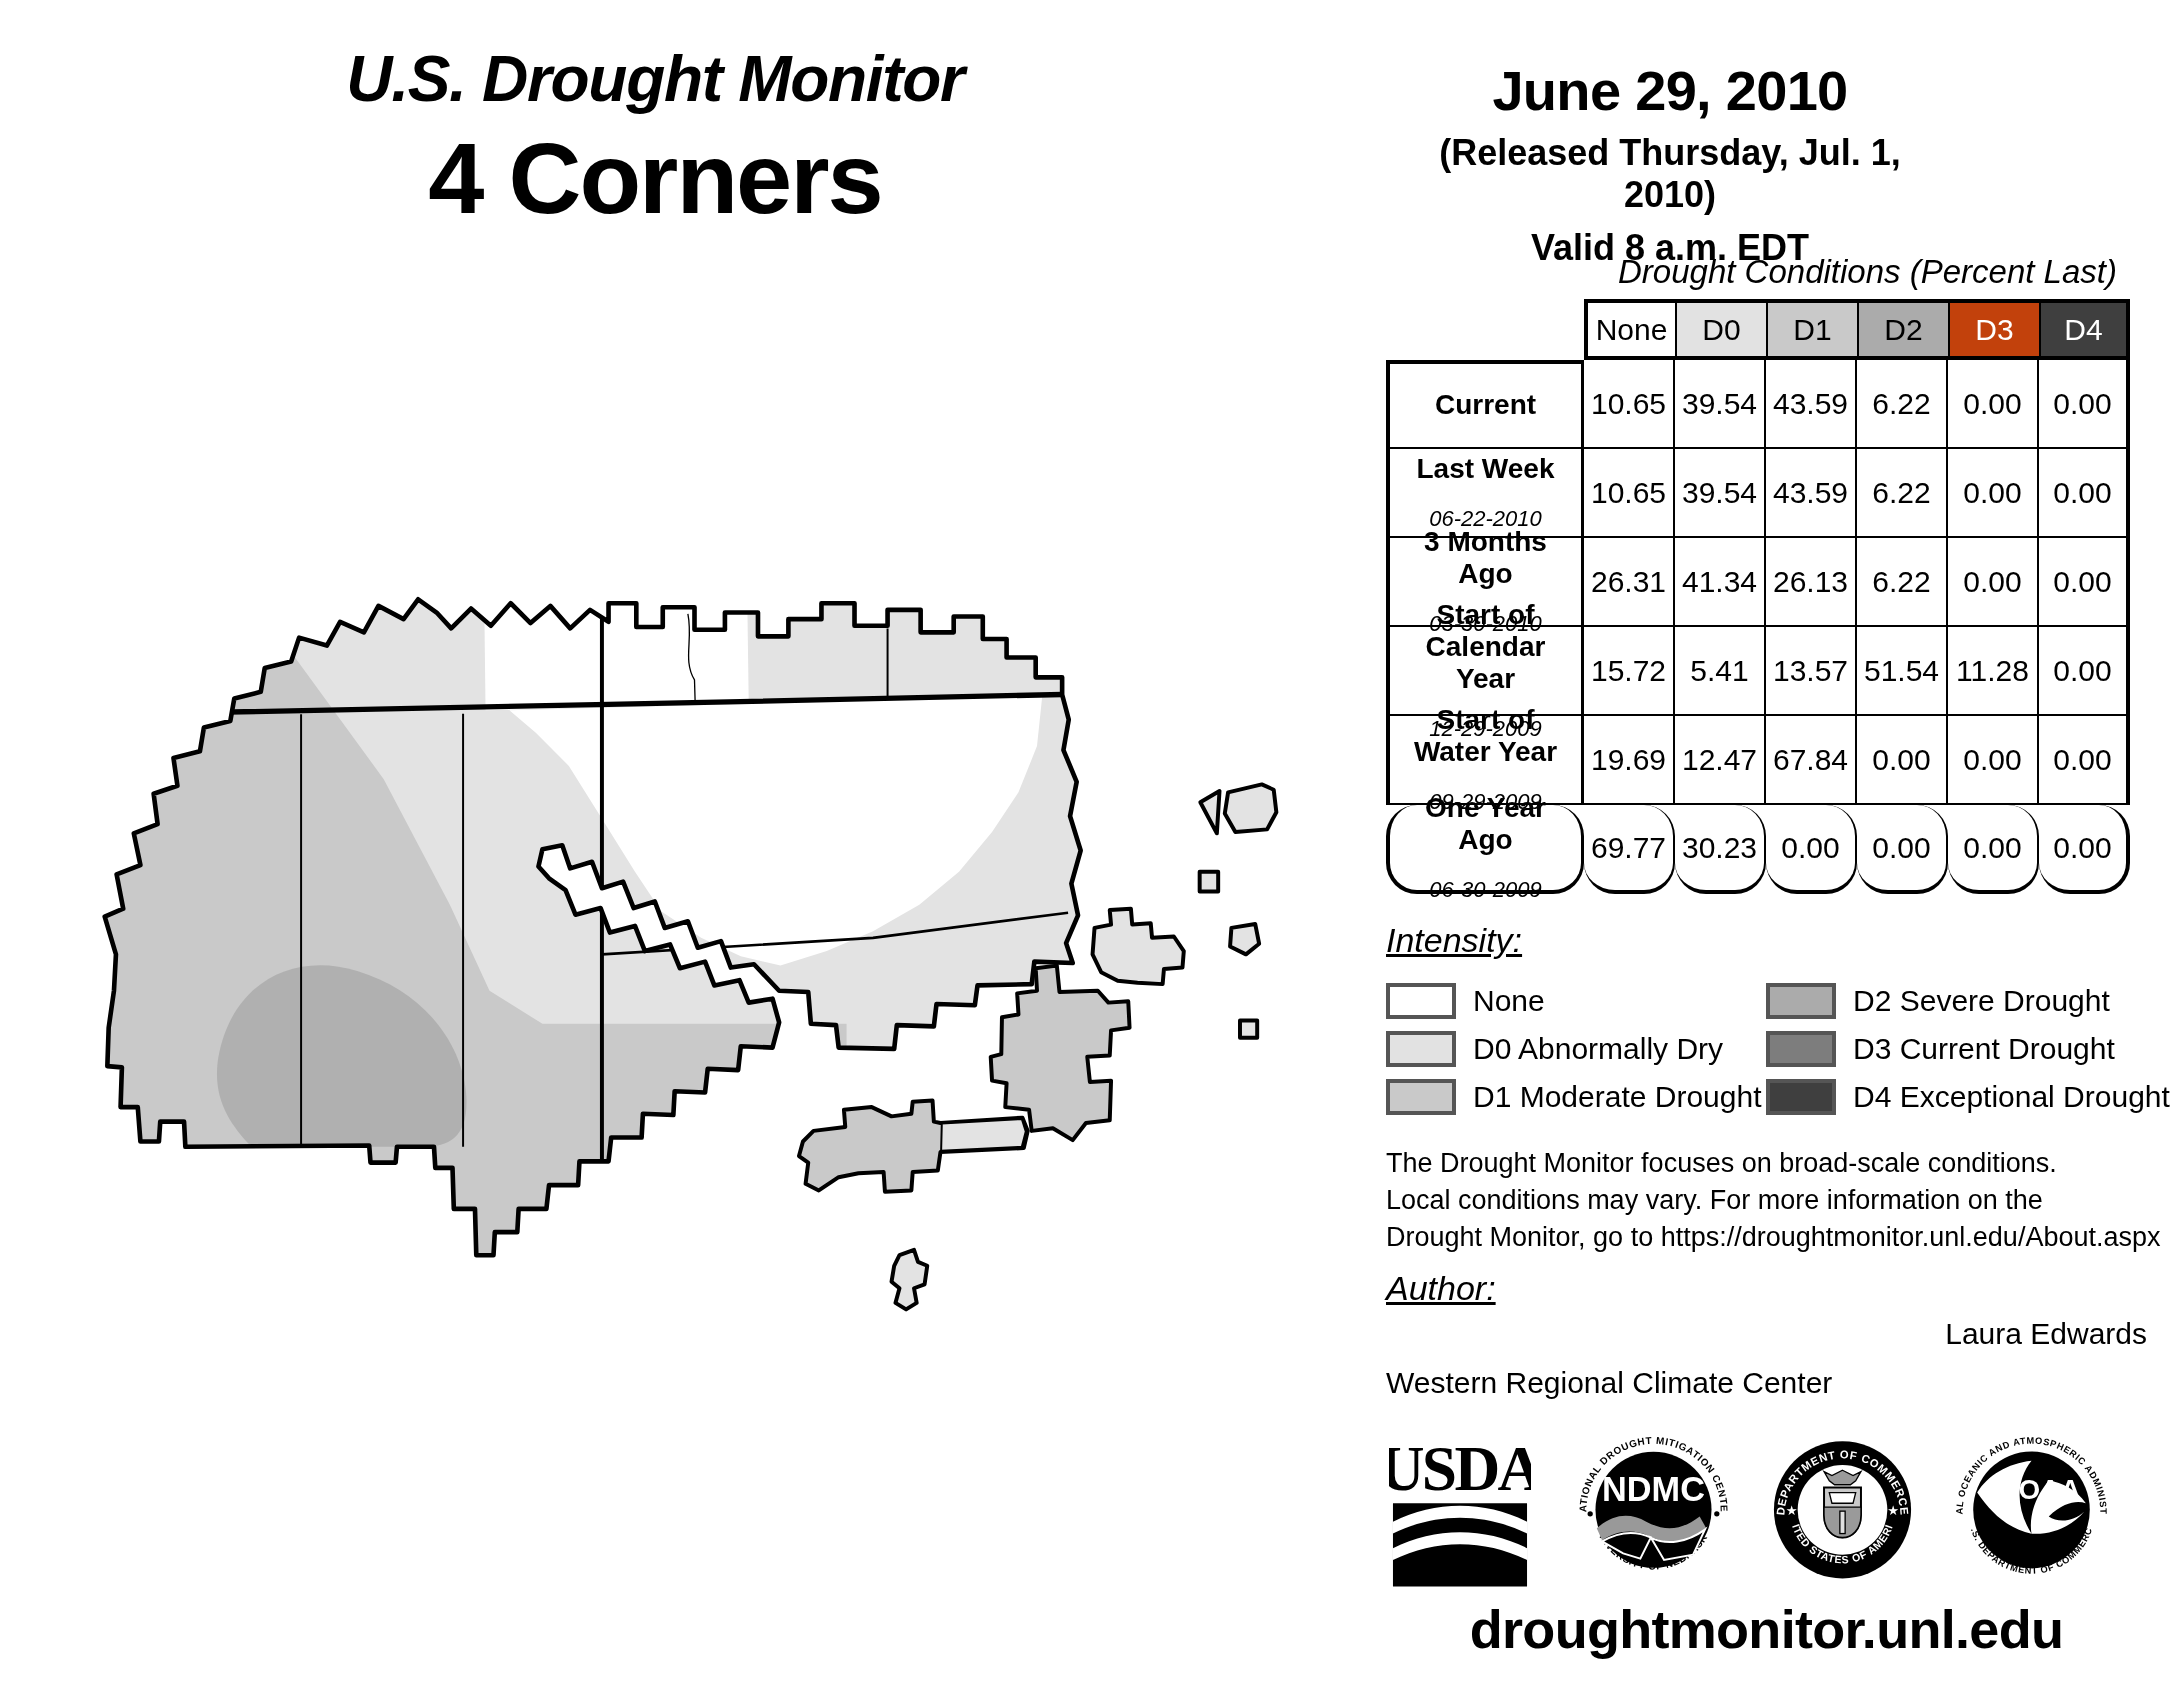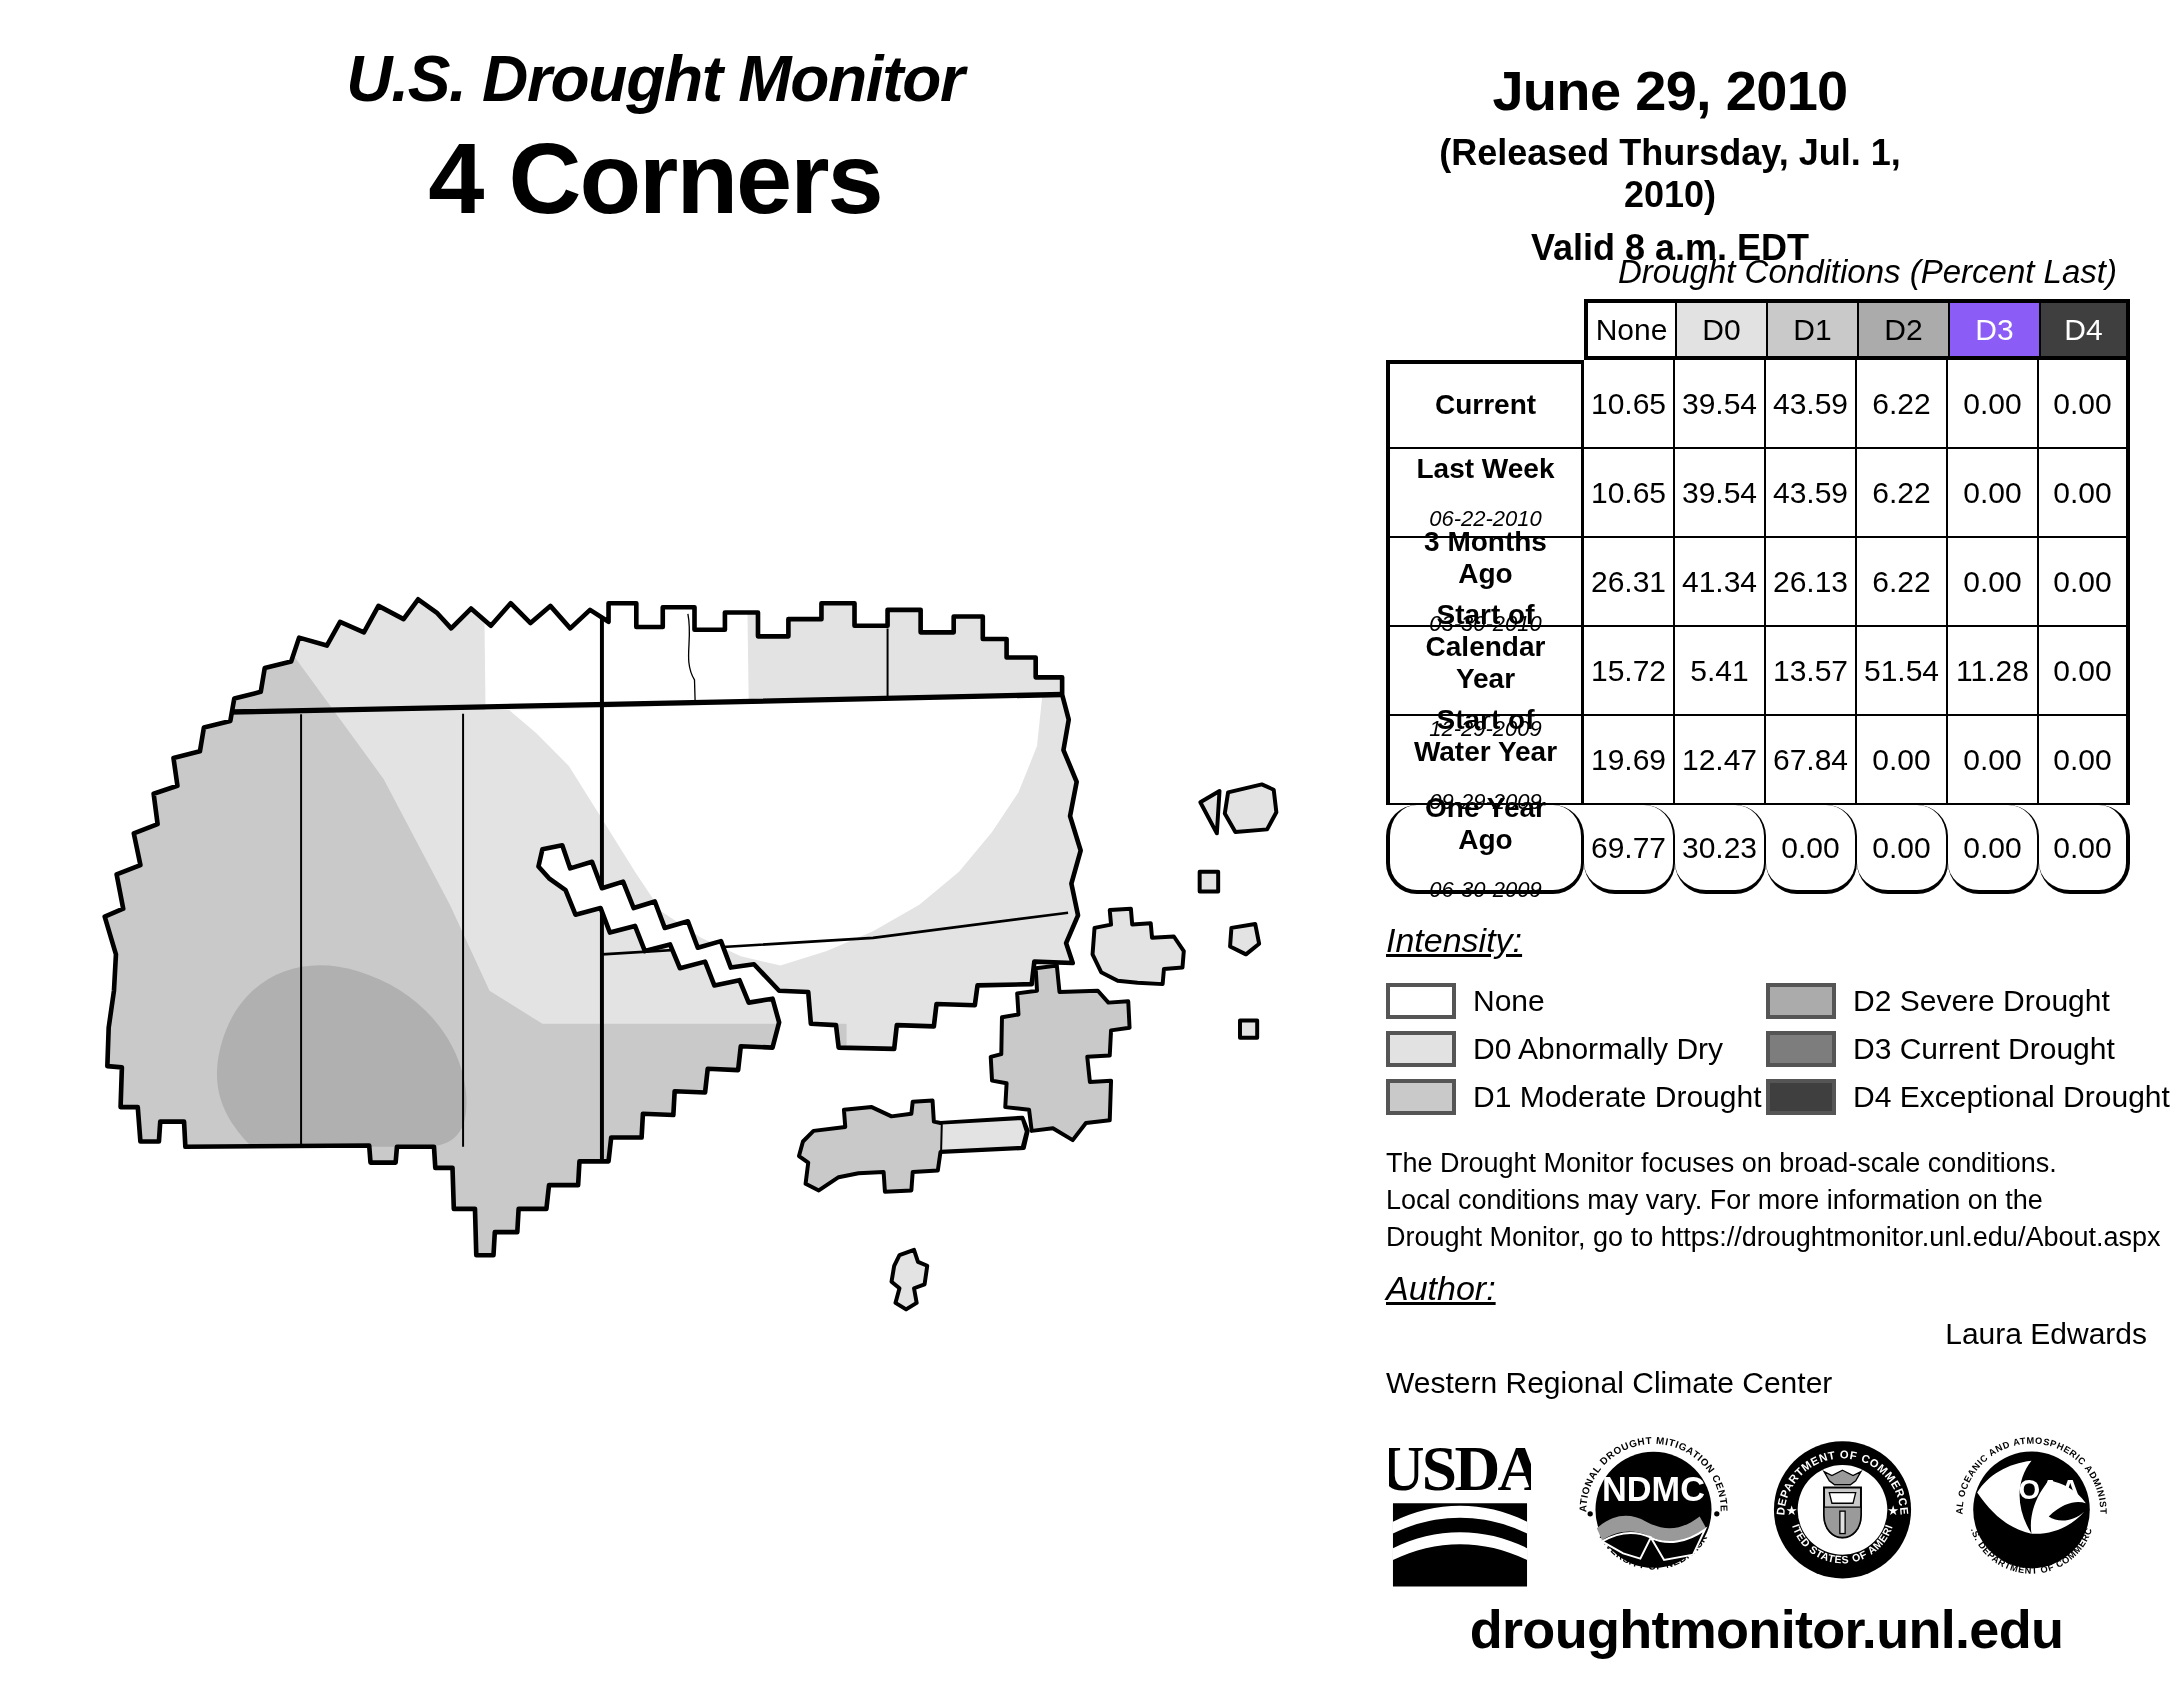--- a/index.html
+++ b/index.html
@@ -73,21 +73,21 @@
     <div class="valid-line">Valid 8 a.m. EDT</div>
   </div>
 
   <div class="tbl-title">Drought Conditions (Percent Last)</div>
   <div class="dm-table" id="dm-table">
       <div class="spacer"></div>
       <div class="hcell first" style="background: rgb(255, 255, 255); color: rgb(0, 0, 0);">None</div>
       <div class="hcell" style="background: rgb(226, 226, 226); color: rgb(0, 0, 0);">D0</div>
       <div class="hcell" style="background: rgb(201, 201, 201); color: rgb(0, 0, 0);">D1</div>
       <div class="hcell" style="background: rgb(171, 171, 171); color: rgb(0, 0, 0);">D2</div>
-      <div class="hcell" style="background: #8b5cf6; color: rgb(255, 255, 255);">D3</div>
+      <div class="hcell" style="background: #c2410c; color: rgb(255, 255, 255);">D3</div>
       <div class="hcell last" style="background: rgb(63, 63, 63); color: rgb(255, 255, 255);">D4</div>
       <div class="lcell rfirst">
         <div class="rlab">Current</div>
       </div>
       <div class="vcell">10.65</div>
       <div class="vcell">39.54</div>
       <div class="vcell">43.59</div>
       <div class="vcell">6.22</div>
       <div class="vcell">0.00</div>
       <div class="vcell lastcol">0.00</div>

